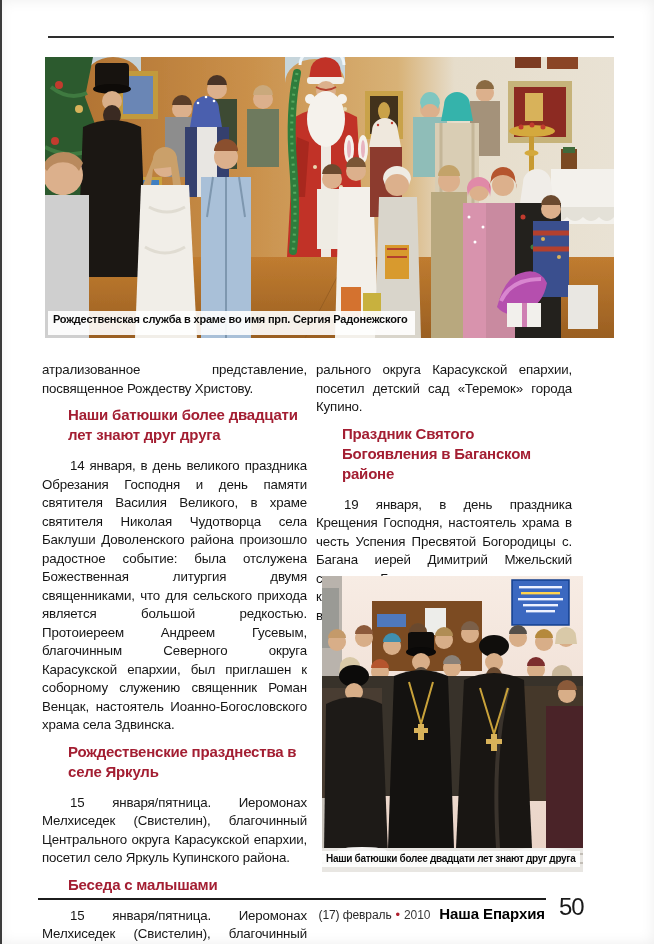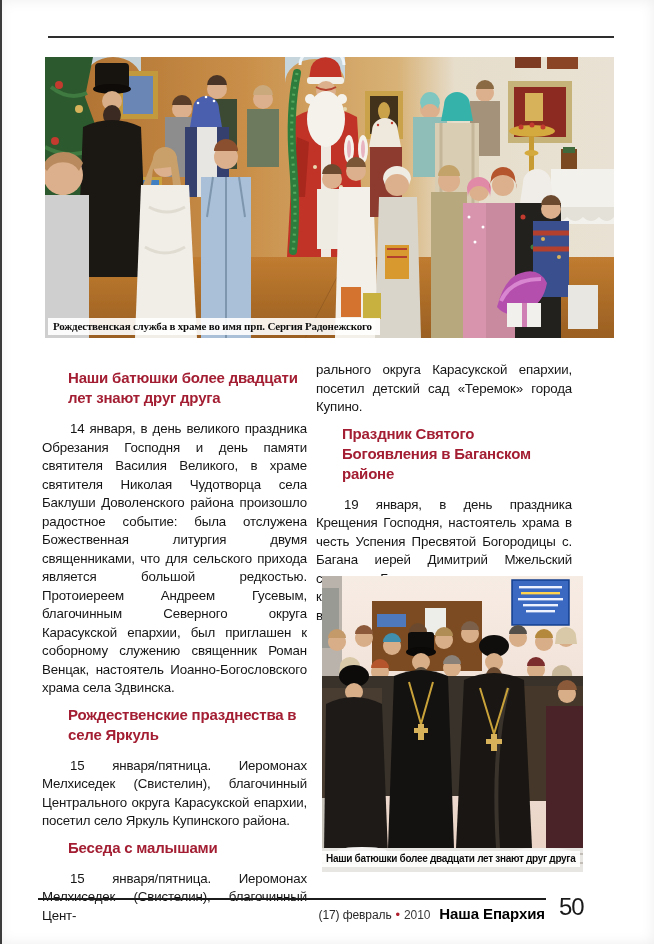--- a/index.html
+++ b/index.html
@@ -10,21 +10,21 @@
   }
   .edge-line{position:absolute;left:0;top:0;width:2px;height:944px;background:#3c3c3c;}
   .top-rule{position:absolute;left:48px;top:36px;width:566px;height:2px;background:#2e2e2e;}
 
   .photo{position:absolute;overflow:hidden;background:#caa;}
   .photo1{left:45px;top:57px;width:569px;height:281px;}
   .photo2{left:322px;top:576px;width:261px;height:296px;}
   .photo svg{display:block;width:100%;height:100%;}
 
   .caption{position:absolute;background:rgba(255,255,255,.9);color:#0d0d0d;font-weight:bold;white-space:nowrap;}
-  .caption1{left:3px;bottom:3px;font-size:11px;letter-spacing:-0.2px;padding:2px 8px 3px 5px;font-family:Liberation Serif, serif;}
+  .caption1{left:3px;bottom:3px;font-size:11px;letter-spacing:-0.2px;padding:2px 8px 10px 5px;}
   .caption2{left:0;bottom:5px;font-size:10px;letter-spacing:-0.3px;padding:2px 5px 3px 4px;}
 
   .col{position:absolute;top:361px;font-size:13.3px;line-height:18.5px;letter-spacing:-0.15px;text-align:justify;}
   .col-left{left:42px;width:265px;}
   .col-right{left:316px;width:256px;}
   .col p{margin:0;}
   .col p.indent{text-indent:28px;}
   .col h2{
     color:#a31e32;font-size:15px;line-height:20px;font-weight:bold;
     margin:7px 0 12px 26px;text-align:left;letter-spacing:-0.2px;
@@ -250,20 +250,21 @@
         <rect x="477" y="246" width="5" height="24" fill="#cf7fb3"></rect>
         <rect x="523" y="228" width="30" height="44" fill="#e9e7e2"></rect>
         <rect x="296" y="230" width="20" height="30" fill="#d4722f"></rect>
         <rect x="318" y="236" width="18" height="26" fill="#c8b13e"></rect>
       </g>
     </svg>
     <div class="caption caption1">Рождественская служба в храме во имя прп. Сергия Радонежского</div>
   </div>
 
   <div class="col col-left">
+    <p><span>атрализованное представление, посвященное Рождеству Христову.</span></p>
     <h2>Наши батюшки более двадцати лет знают друг друга</h2>
     <p class="indent"><b class="lead">14 января,</b><span> в день великого праздника Обрезания Господня и день памяти святителя Василия Великого, в храме святителя Николая Чудотворца села Баклуши Доволенского района произошло радостное событие: была отслужена Божественная литургия двумя священниками, что для сельского прихода является большой редкостью. Протоиереем Андреем Гусевым, благочинным Северного округа Карасукской епархии, был приглашен к соборному служению священник Роман Венцак, настоятель Иоанно-Богословского храма села Здвинска.</span></p>
     <h2>Рождественские празднества в селе Яркуль</h2>
     <p class="indent"><b class="lead">15 января/пятница.</b><span> Иеромонах Мелхиседек (Свистелин), благочинный Центрального округа Карасукской епархии, посетил село Яркуль Купинского района.</span></p>
     <h2>Беседа с малышами</h2>
     <p class="indent"><b class="lead">15 января/пятница.</b><span> Иеромонах Мелхиседек (Свистелин), благочинный Цент-</span></p>
   </div>
 
   <div class="col col-right">
     <p><span>рального округа Карасукской епархии, посетил детский сад «Теремок» города Купино.</span></p>

